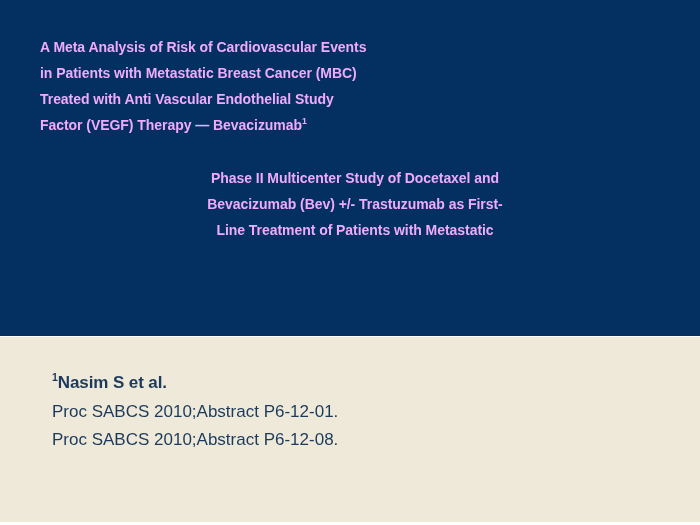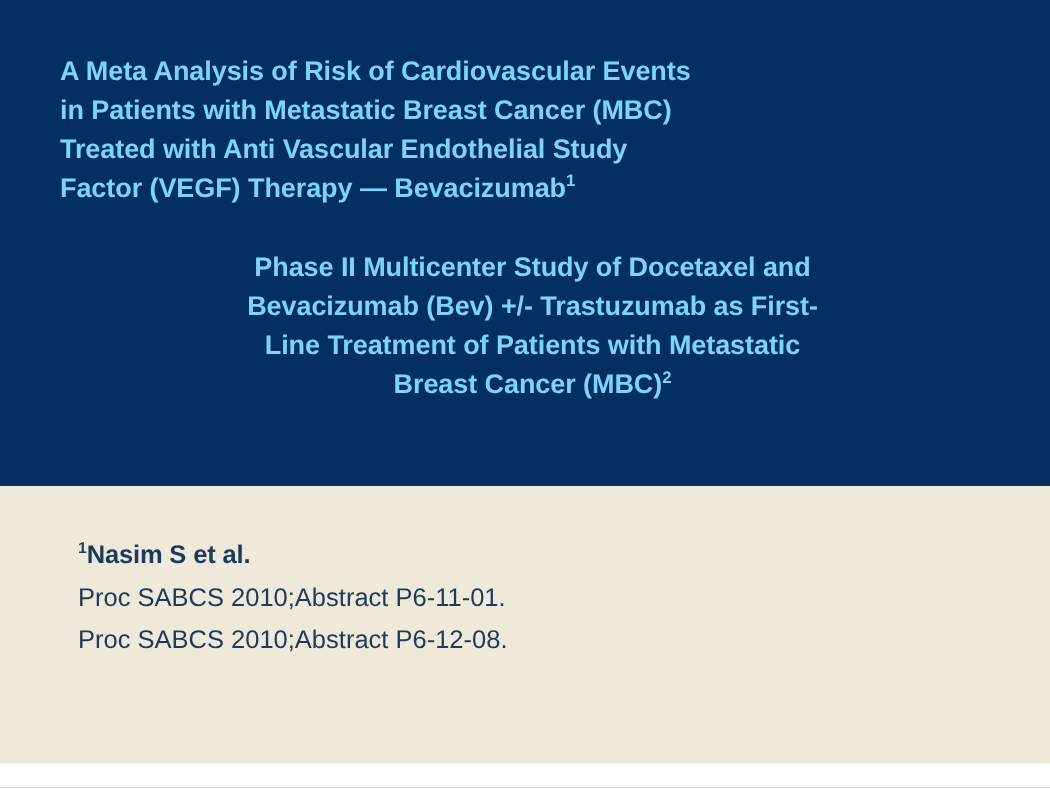--- a/index.html
+++ b/index.html
@@ -33,23 +33,23 @@
     height: 336px;
     background: #033060;
     box-sizing: border-box;
     padding: 0;
   }
 
   .title-block {
     position: absolute;
     left: 40px;
     width: 630px;
-    color: #7dd3fc;
+    color: #f0abfc;
     font-weight: bold;
-    font-size: 18px;
+    font-size: 14px;
     line-height: 26px;
     letter-spacing: -0.05px;
   }
 
   .title-block.first  { top: 34px; }
   .title-block.second { top: 165px; text-align: center; }
 
   .title-block .tline {
     display: block;
     white-space: nowrap;
@@ -69,21 +69,21 @@
     top: 336px;
     width: 700px;
     height: 4px;
     background: #ffffff;
   }
 
   
   .cite-panel {
     position: absolute;
     left: 0;
-    top: 324px;
+    top: 337px;
     width: 700px;
     height: 185px;
     background: #EFE9D9;
     box-sizing: border-box;
   }
 
   .cite-list {
     position: absolute;
     left: 52px;
     top: 32px;
@@ -128,33 +128,32 @@
       <span class="tline">A Meta Analysis of Risk of Cardiovascular Events</span>
       <span class="tline">in Patients with Metastatic Breast Cancer (MBC)</span>
       <span class="tline">Treated with Anti Vascular Endothelial Study</span>
       <span class="tline"><span>Factor (VEGF) Therapy — Bevacizumab</span><sup>1</sup></span>
     </div>
 
     <div class="title-block second">
       <span class="tline">Phase II Multicenter Study of Docetaxel and</span>
       <span class="tline">Bevacizumab (Bev) +/- Trastuzumab as First-</span>
       <span class="tline">Line Treatment of Patients with Metastatic</span>
-      <span class="tline"><span>Breast Cancer (MBC)</span><sup>2</sup></span>
     </div>
 
   </div>
 
   <div class="divider"></div>
 
   <div class="cite-panel">
     <div class="cite-list">
 
       <span class="cite-line author"><sup>1</sup><span>Nasim S et al.</span></span>
 
-      <span class="cite-line source"><span class="jrnl">Proc SABCS</span><span> 2010;Abstract P6-11-01.</span></span>
+      <span class="cite-line source"><span class="jrnl">Proc SABCS</span><span> 2010;Abstract P6-12-01.</span></span>
 
 
       <span class="cite-line source"><span class="jrnl">Proc SABCS</span><span> 2010;Abstract P6-12-08.</span></span>
 
     </div>
   </div>
 
 </div>
 
 </body></html>

